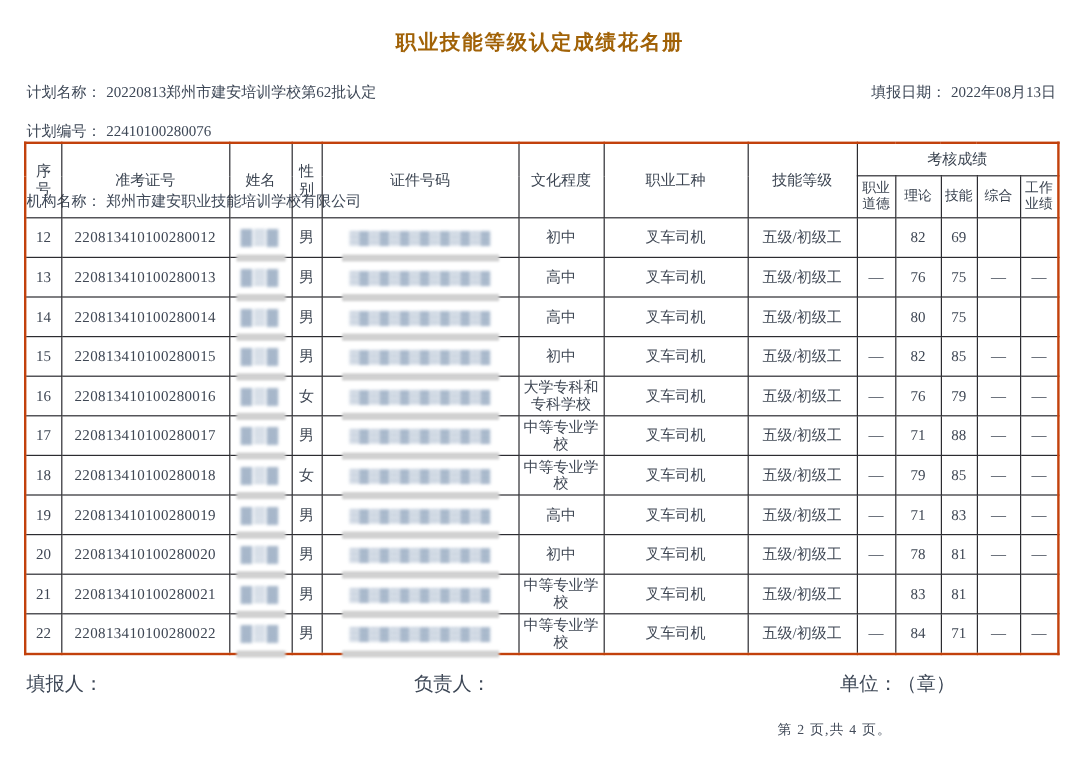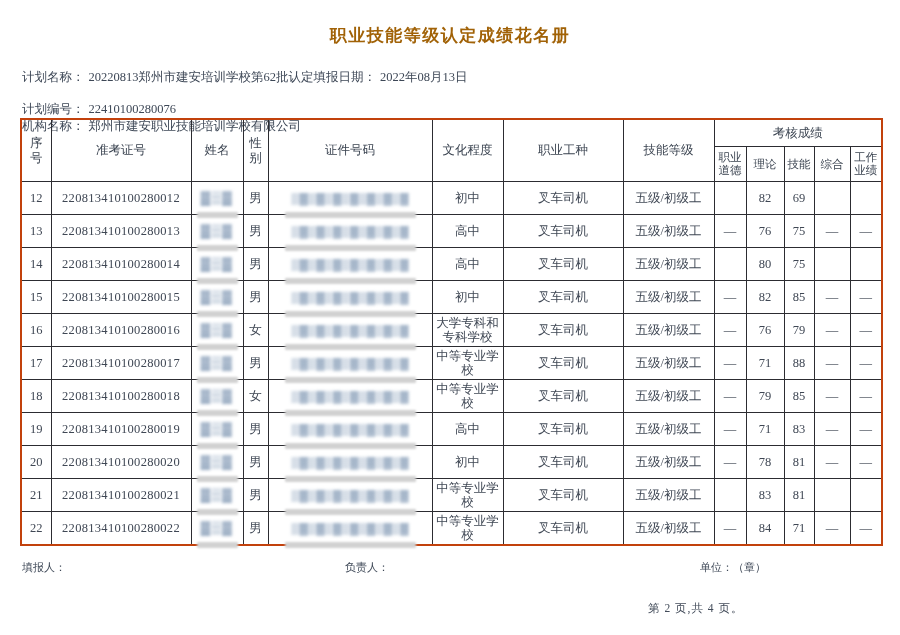--- a/index.html
+++ b/index.html
@@ -11,22 +11,22 @@
     position:relative;
     overflow:hidden;
   }
   .title {
     position:absolute; top:24px; left:0; width:100%;
     text-align:center; font-size:17px; font-weight:bold;
     color:#a16207; letter-spacing:1.5px;
   }
   .meta-line {
     position:absolute; left:22px; right:20px;
-    display:flex; 
-    font-size:12.5px; color:#3d4756;
+    display:flex; justify-content:space-between;
+    font-size:12.5px; color:#3d4756;gap:42px;
   }
   .meta-1 { top:69px; }
   .meta-2 { top:101px;flex-direction:column; }
   .meta-line .lbl { margin-right:4px; }
 
   table.roster {
     position:absolute; left:20px; top:118px;
     border-collapse:collapse; table-layout:fixed;
     border:2px solid #c2410c;
   }
@@ -52,21 +52,21 @@
   td.c-name .redact { font-size:13px; letter-spacing:1.5px; }
   td.c-id .redact { font-size:11px; letter-spacing:0.5px; }
   .smear {
     position:absolute; bottom:-4px; height:6px;
     background:#d1d1d1; filter:blur(0.8px);
     border-radius:1px; display:block; z-index:2;
   }
   td.c-name .smear { left:5px; right:5px; }
   td.c-id .smear { left:16px; right:16px; }
 
-  .footer-label { position:absolute; top:560px; font-size:11px; color:#3d4756; }
+  .footer-label { position:absolute; top:560px; font-size:16px; color:#3d4756; }
   .f-filler { left:22px; }
   .f-manager { left:345px; }
   .f-unit { left:700px; }
   .page-info {
     position:absolute; top:601px; left:648px;
     font-size:11.5px; letter-spacing:1px; color:#434c5a;
   }
 </style>
 </head>
 <body>

